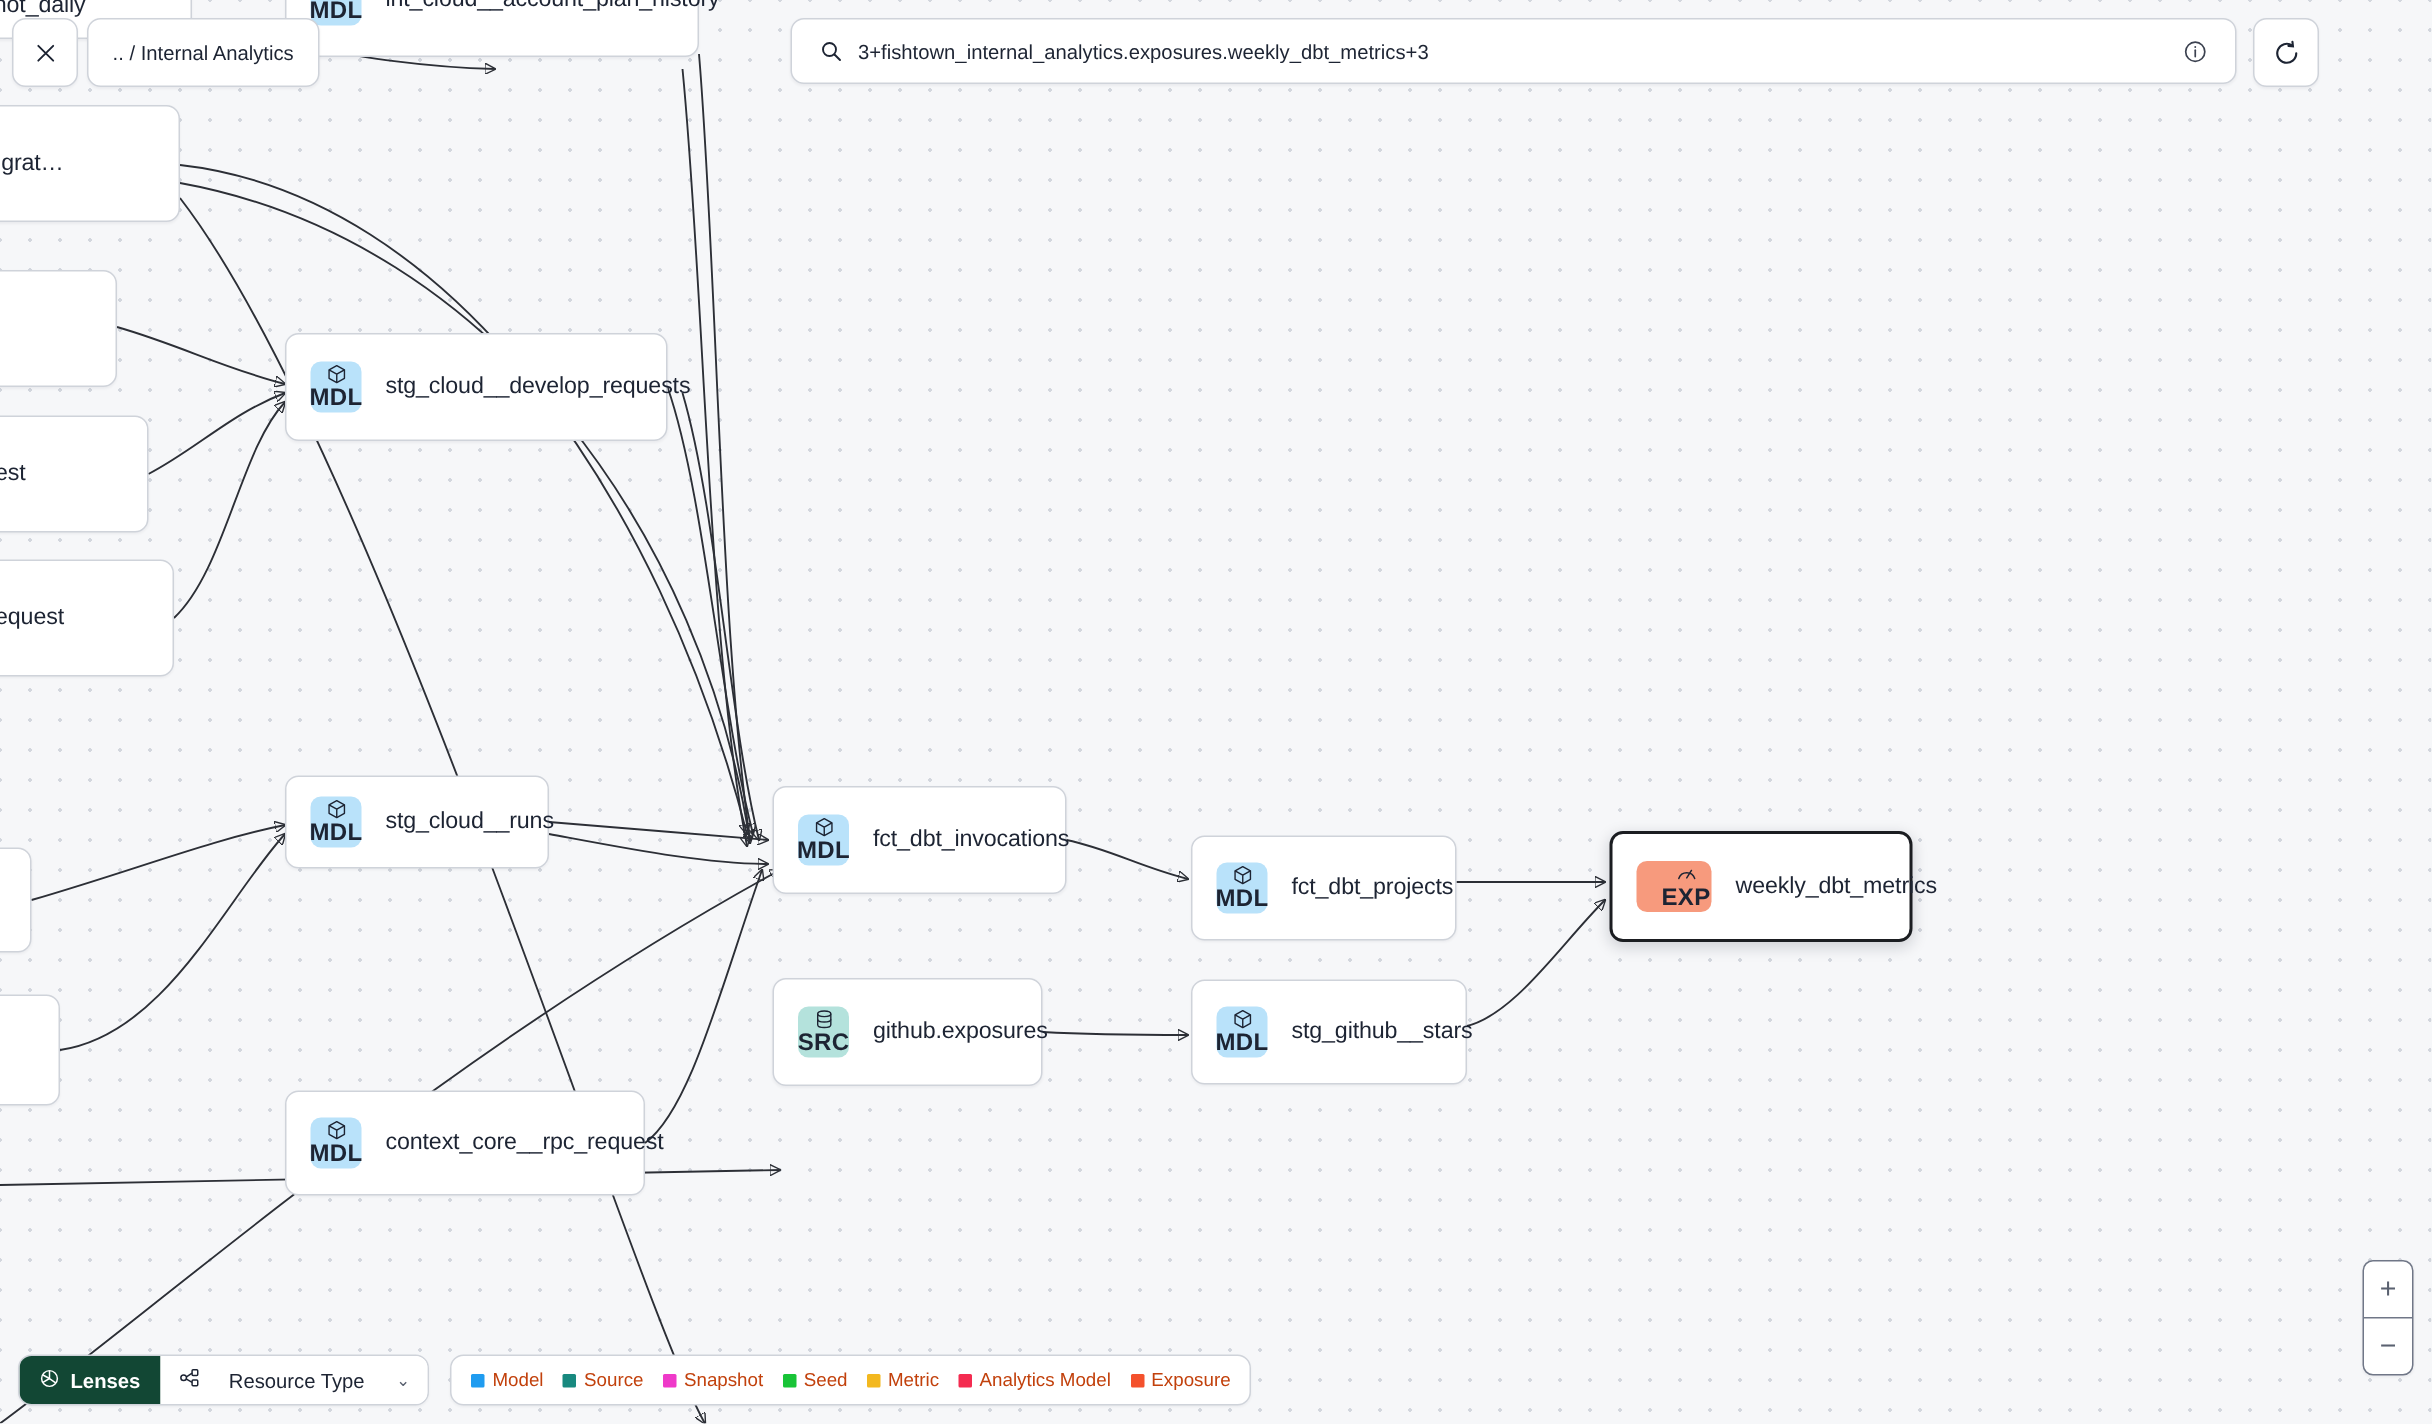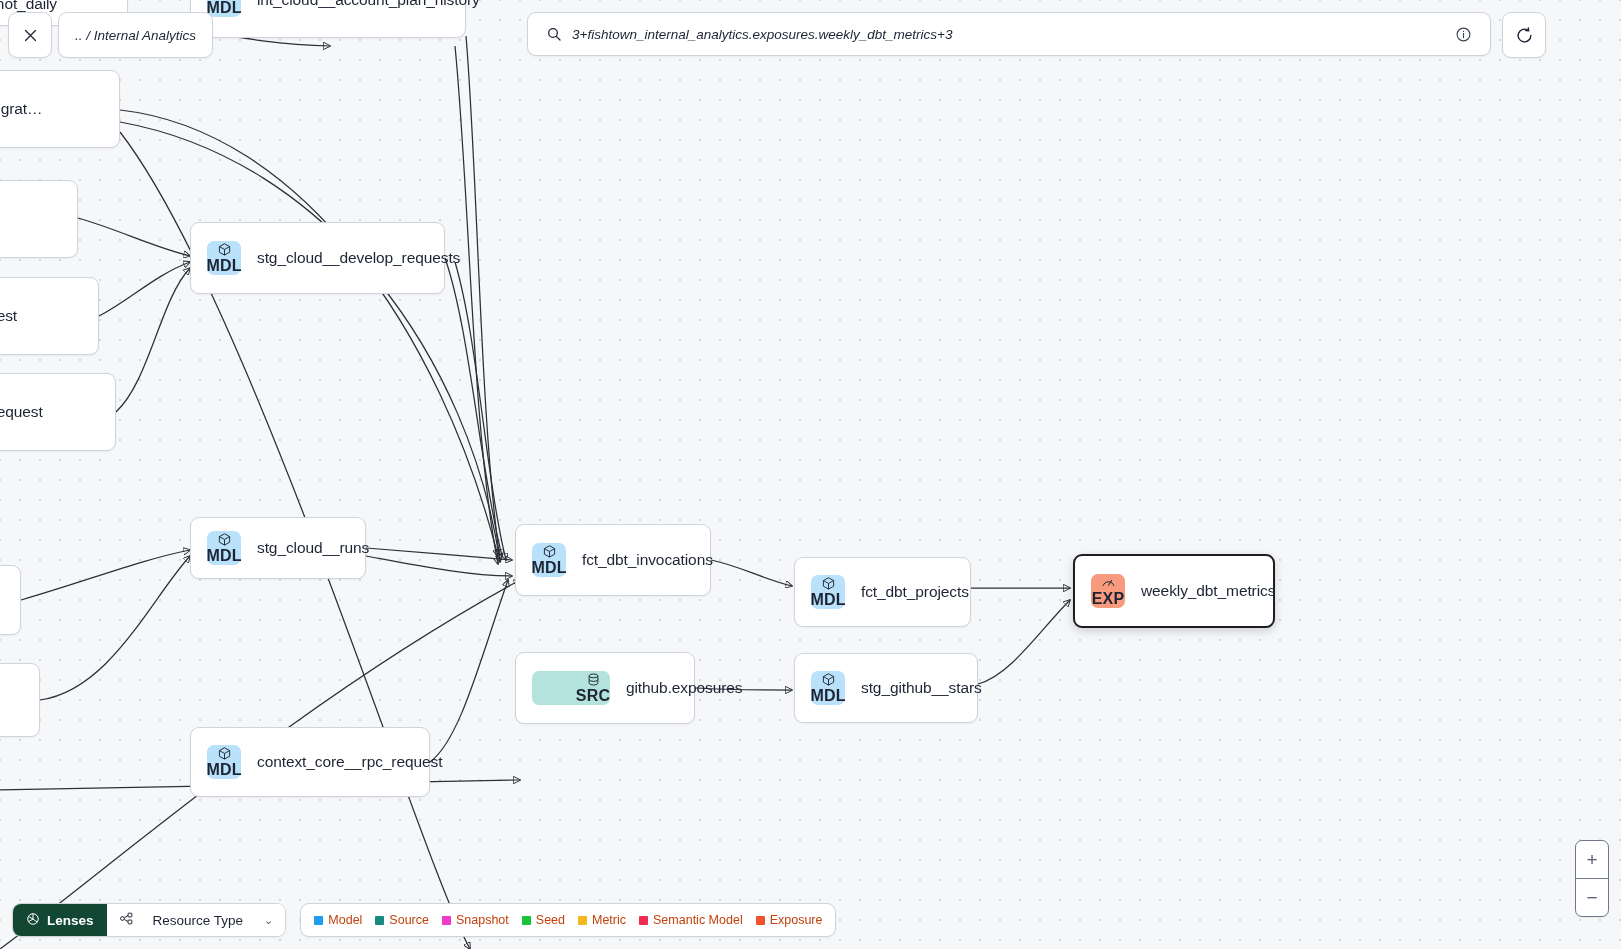--- a/index.html
+++ b/index.html
@@ -74,38 +74,37 @@
   }
   .badge .bicon { display:block; height: 15px; }
   .badge .btext {
     font-size: 16px;
     font-weight: 700;
     letter-spacing: 0.2px;
     margin-top: 1px;
     color: #1d2433;
   }
   .badge-mdl { background: #b9e2fa; }
-  .badge-src { background: #b4e2dc; padding-left: 44px; }
-  .badge-exp { background: #f79a7d; }
+  .badge-src { background: #b4e2dc; }
+  .badge-exp { background: #f79a7d; padding-left: 16px; }
 
   .node-label {
     font-size: 15.5px;
     color: #1d2433;
     letter-spacing: -0.1px;
   }
 
   
   .topbar {
     position: absolute;
     left: 0; top: 0;
     width: 1621px;
     height: 66px;
     z-index: 20;
     pointer-events: none;
-    font-style: italic;
   }
   .topbar > * { pointer-events: auto; }
 
   .icon-btn {
     position: absolute;
     background: #ffffff;
     border: 1px solid #cfd3da;
     border-radius: 9px;
     display: flex;
     align-items: center;
@@ -477,21 +476,21 @@
         <div class="legend-item">
           <span class="swatch" style="background:#18c437"></span>
           <span>Seed</span>
         </div>
         <div class="legend-item">
           <span class="swatch" style="background:#f3b81f"></span>
           <span>Metric</span>
         </div>
         <div class="legend-item">
           <span class="swatch" style="background:#f42b50"></span>
-          <span>Semantic Model</span>
+          <span>Analytics Model</span>
         </div>
         <div class="legend-item">
           <span class="swatch" style="background:#f4512c"></span>
           <span>Exposure</span>
         </div>
       </div>
   </div>
 
   <div class="zoomctl">
     <div class="zoom-in">+</div>

